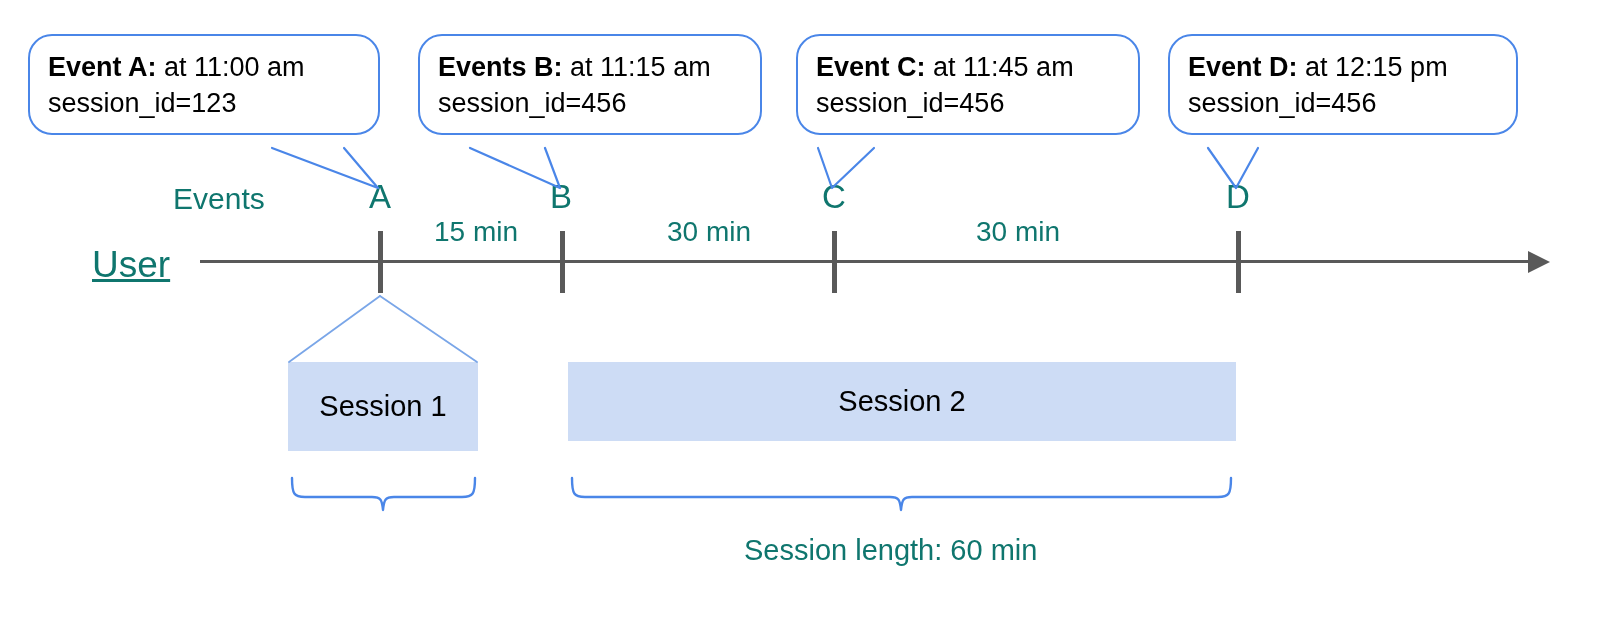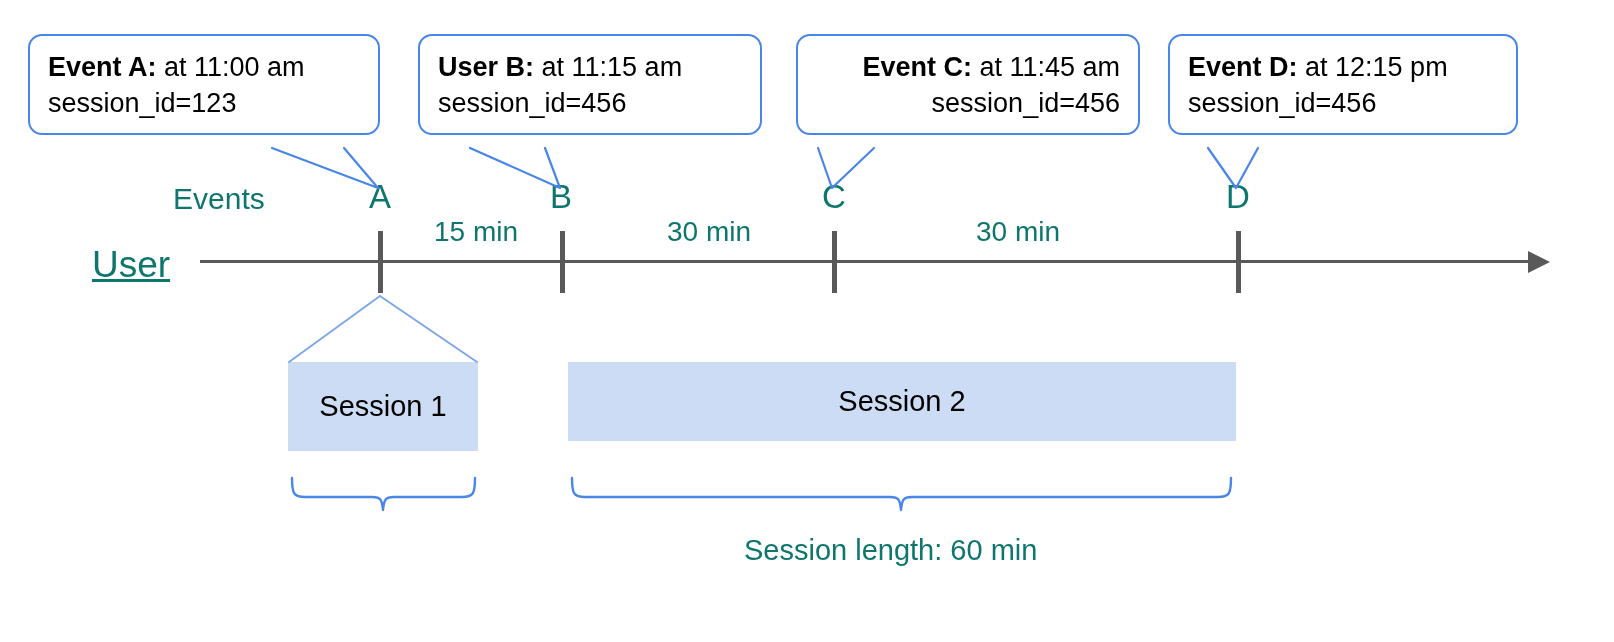--- a/index.html
+++ b/index.html
@@ -17,21 +17,21 @@
     height: 642px;
     background: #ffffff;
     overflow: hidden;
   }
 
   
   .callout {
     position: absolute;
     box-sizing: border-box;
     border: 2.2px solid #4a86e8;
-    border-radius: 14px;
+    border-radius: 24px;
     background: #ffffff;
     padding: 14px 18px 12px 18px;
     color: #000000;
     font-size: 27px;
     line-height: 1.32;
     white-space: nowrap;
     z-index: 5;
   }
   .callout .ln { display: block; }
   .callout b {
@@ -93,25 +93,25 @@
 <body>
 
 <div id="stage">
 
   <div class="callout" style="left:28px; top:34px; width:352px;">
     <span class="ln"><b>Event A:</b><span> at 11:00 am</span></span>
     <span class="ln">session_id=123</span>
   </div>
 
   <div class="callout" style="left:418px; top:34px; width:344px;">
-    <span class="ln"><b>User B:</b><span> at 11:15 am</span></span>
+    <span class="ln"><b>Events B:</b><span> at 11:15 am</span></span>
     <span class="ln">session_id=456</span>
   </div>
 
-  <div class="callout" style="left:796px; top:34px; width:344px;text-align:right;">
+  <div class="callout" style="left:796px; top:34px; width:344px;">
     <span class="ln"><b>Event C:</b><span> at 11:45 am</span></span>
     <span class="ln">session_id=456</span>
   </div>
 
   <div class="callout" style="left:1168px; top:34px; width:350px;">
     <span class="ln"><b>Event D:</b><span> at 12:15 pm</span></span>
     <span class="ln">session_id=456</span>
   </div>
 
   <div class="lbl lbl-events" style="left:173px; top:182px;">Events</div>

